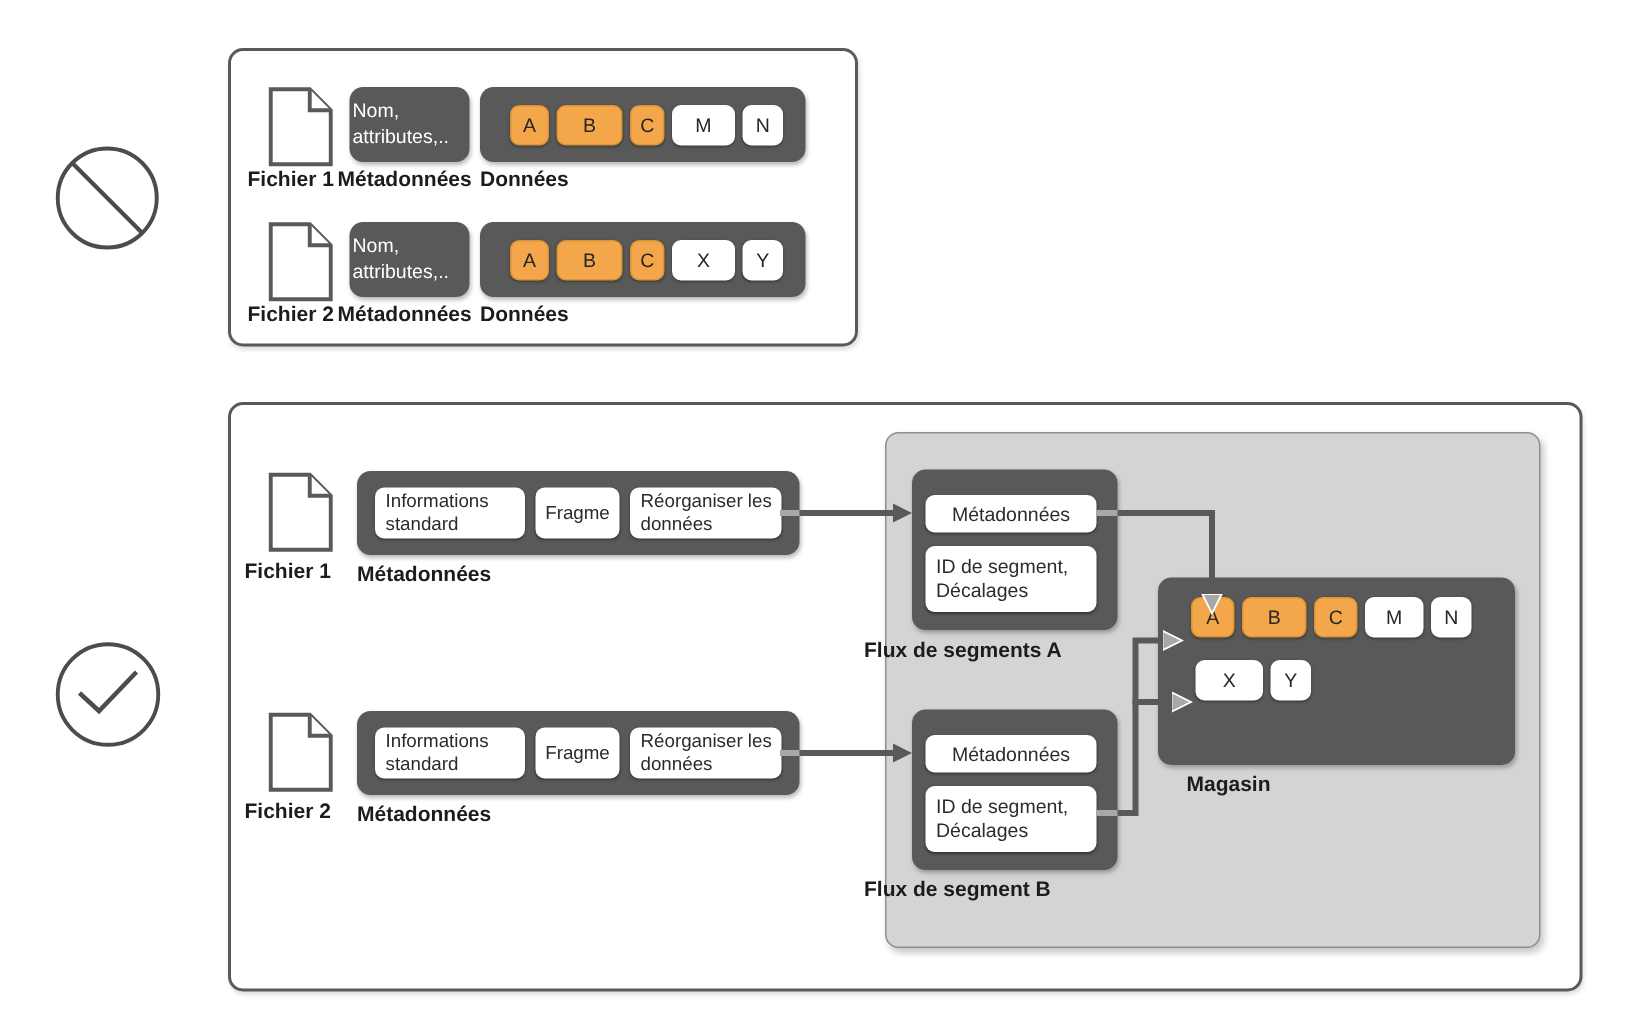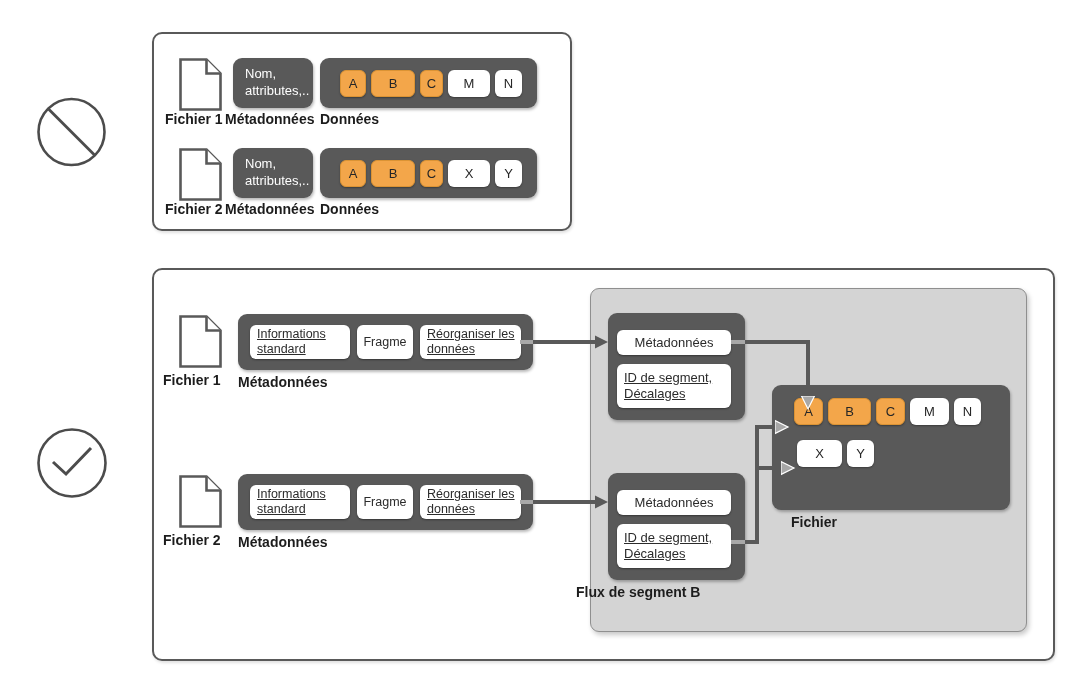--- a/index.html
+++ b/index.html
@@ -9,24 +9,24 @@
   .panel{background:#ffffff;border:2px solid #595959;border-radius:10px;box-shadow:1px 2px 3px rgba(0,0,0,.12);}
   .darkbox{background:#595959;border-radius:9px;box-shadow:1px 2px 3px rgba(0,0,0,.28);}
   .store{background:#D4D4D4;border:1.5px solid #8F8F8F;border-radius:9px;box-shadow:2px 3px 5px rgba(0,0,0,.22);}
   .label{font-weight:600;font-size:14px;color:#1c1c1c;text-align:left;line-height:16px;white-space:nowrap;}
   .chiprow{display:flex;align-items:center;height:100%;gap:5px;}
   .chip{background:#ffffff;border-radius:6px;height:27px;display:flex;align-items:center;justify-content:center;
         font-size:13px;color:#262626;box-shadow:0 1px 2px rgba(0,0,0,.35);flex:0 0 auto;}
   .chip.orange{background:#F3A64A;border:1px solid #DB9334;box-sizing:border-box;}
   .wchip{position:absolute;background:#ffffff;border-radius:6px;color:#2b2b2b;font-size:12.5px;
          box-shadow:0 1px 2px rgba(0,0,0,.4);}
-  .wchip .ln{display:block;line-height:15px;text-decoration:underline;}
+  .wchip .ln{display:block;line-height:15px;}
   .wchip.pad{padding:2px 0 0 7px;box-sizing:border-box;}
   .wchip.center{display:flex;align-items:center;justify-content:center;}
-  .metatext{color:#ffffff;font-size:13px;line-height:17px;padding:7px 0 0 12px;}
+  .metatext{color:#ffffff;font-size:13px;line-height:17px;padding:7px 0 0 2px;}
   .metatext span{display:block;}
   svg{display:block;}
 </style>
 </head>
 <body>
 
 <div id="canvas">
 
   <svg class="abs" style="left:36px;top:96px;" width="72" height="72" viewBox="0 0 72 72">
     <circle cx="35.5" cy="36" r="33" fill="none" stroke="#4c4c4c" stroke-width="2.6"></circle>
@@ -132,20 +132,21 @@
   </div>
   <div class="abs label" style="left:238px;top:534px;width:295px;">Métadonnées</div>
 
   <div class="abs darkbox" style="left:608px;top:313px;width:137px;height:107px;">
     <div class="wchip center" style="left:9px;top:17px;width:114px;height:25px;font-size:13px;">Métadonnées</div>
     <div class="wchip pad" style="left:9px;top:51px;width:114px;height:44px;padding-top:6px;font-size:13px;">
       <span class="ln" style="line-height:16px;">ID de segment,</span>
       <span class="ln" style="line-height:16px;">Décalages</span>
     </div>
   </div>
+  <div class="abs label" style="left:576px;top:425px;width:200px;">Flux de segments A</div>
 
   <div class="abs darkbox" style="left:608px;top:473px;width:137px;height:107px;">
     <div class="wchip center" style="left:9px;top:17px;width:114px;height:25px;font-size:13px;">Métadonnées</div>
     <div class="wchip pad" style="left:9px;top:51px;width:114px;height:44px;padding-top:6px;font-size:13px;">
       <span class="ln" style="line-height:16px;">ID de segment,</span>
       <span class="ln" style="line-height:16px;">Décalages</span>
     </div>
   </div>
   <div class="abs label" style="left:576px;top:584px;width:200px;">Flux de segment B</div>
 
@@ -155,21 +156,21 @@
       <div class="chip orange" style="width:43px;">B</div>
       <div class="chip orange" style="width:29px;">C</div>
       <div class="chip" style="width:39px;">M</div>
       <div class="chip" style="width:27px;">N</div>
     </div>
     <div class="chiprow" style="position:absolute;left:25px;top:55px;height:27px;">
       <div class="chip" style="width:45px;">X</div>
       <div class="chip" style="width:27px;">Y</div>
     </div>
   </div>
-  <div class="abs label" style="left:791px;top:514px;width:200px;">Fichier</div>
+  <div class="abs label" style="left:791px;top:514px;width:200px;">Magasin</div>
 
   <svg class="abs" style="left:0;top:0;pointer-events:none;" width="1090" height="690" viewBox="0 0 1090 690">
     <defs>
       <marker id="ah-dark" markerUnits="userSpaceOnUse" markerWidth="16" markerHeight="16" refX="3" refY="8" orient="auto">
         <path d="M0,1.5 L13,8 L0,14.5 Z" fill="#595959"></path>
       </marker>
       <marker id="ah-gray" markerUnits="userSpaceOnUse" markerWidth="17" markerHeight="17" refX="3" refY="8" orient="auto">
         <path d="M0,1.5 L13,8 L0,14.5 Z" fill="#A8A8A8" stroke="#ffffff" stroke-width="1.2"></path>
       </marker>
     </defs>

